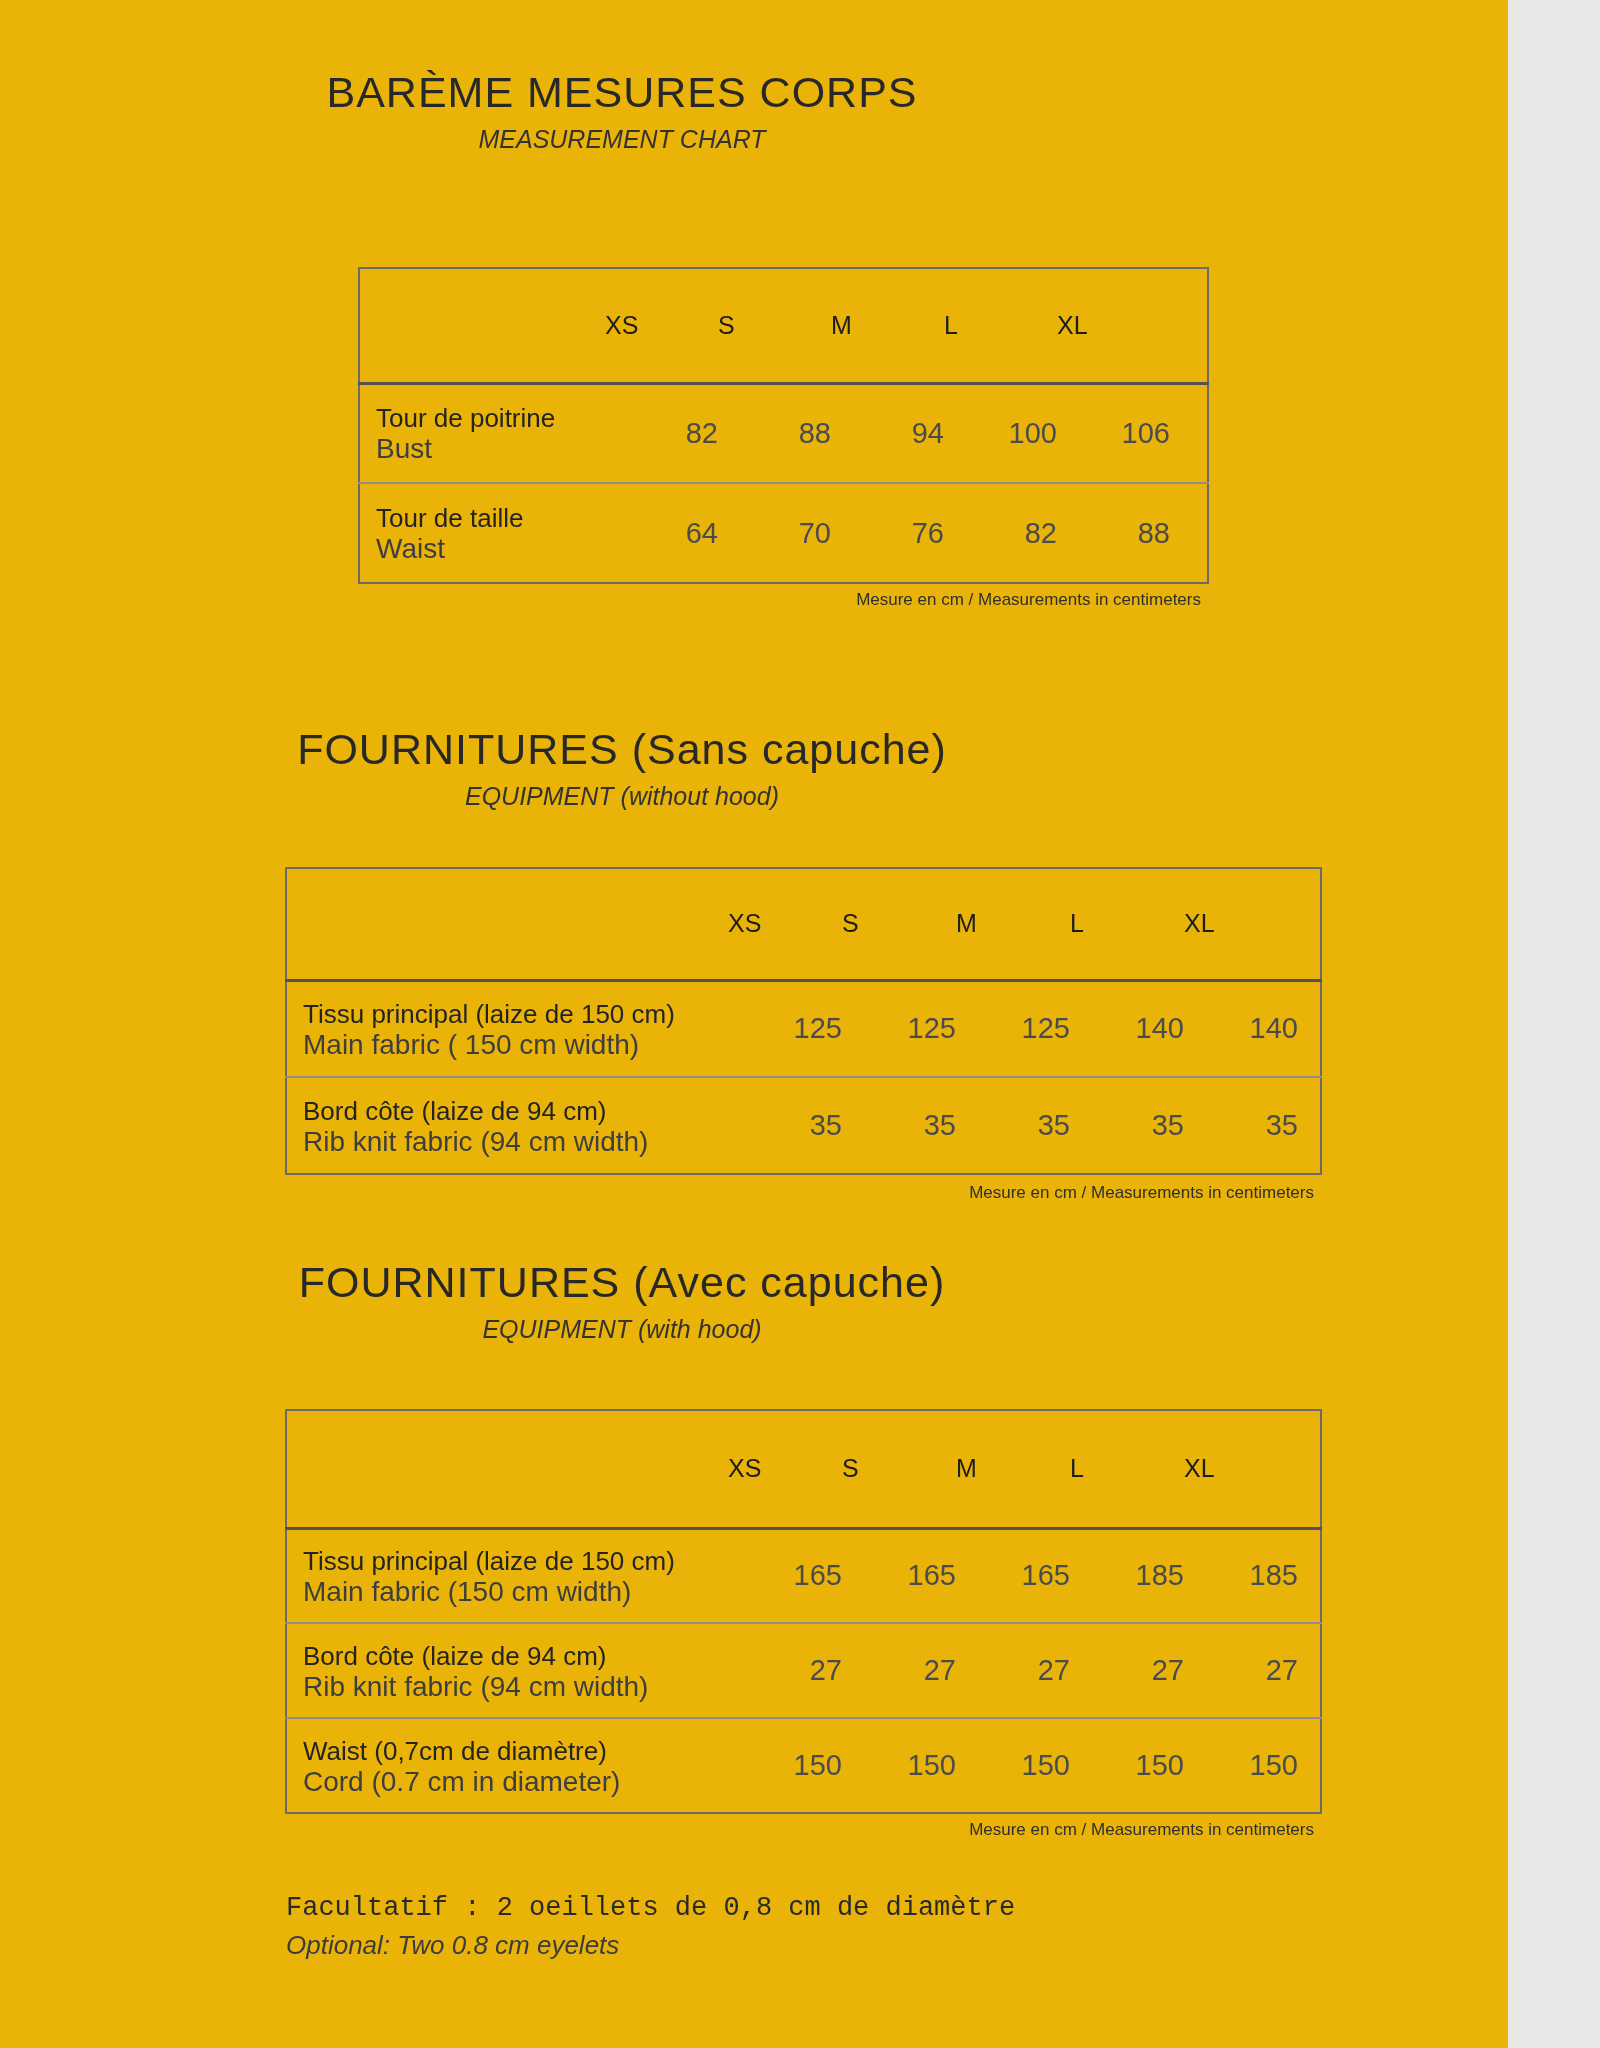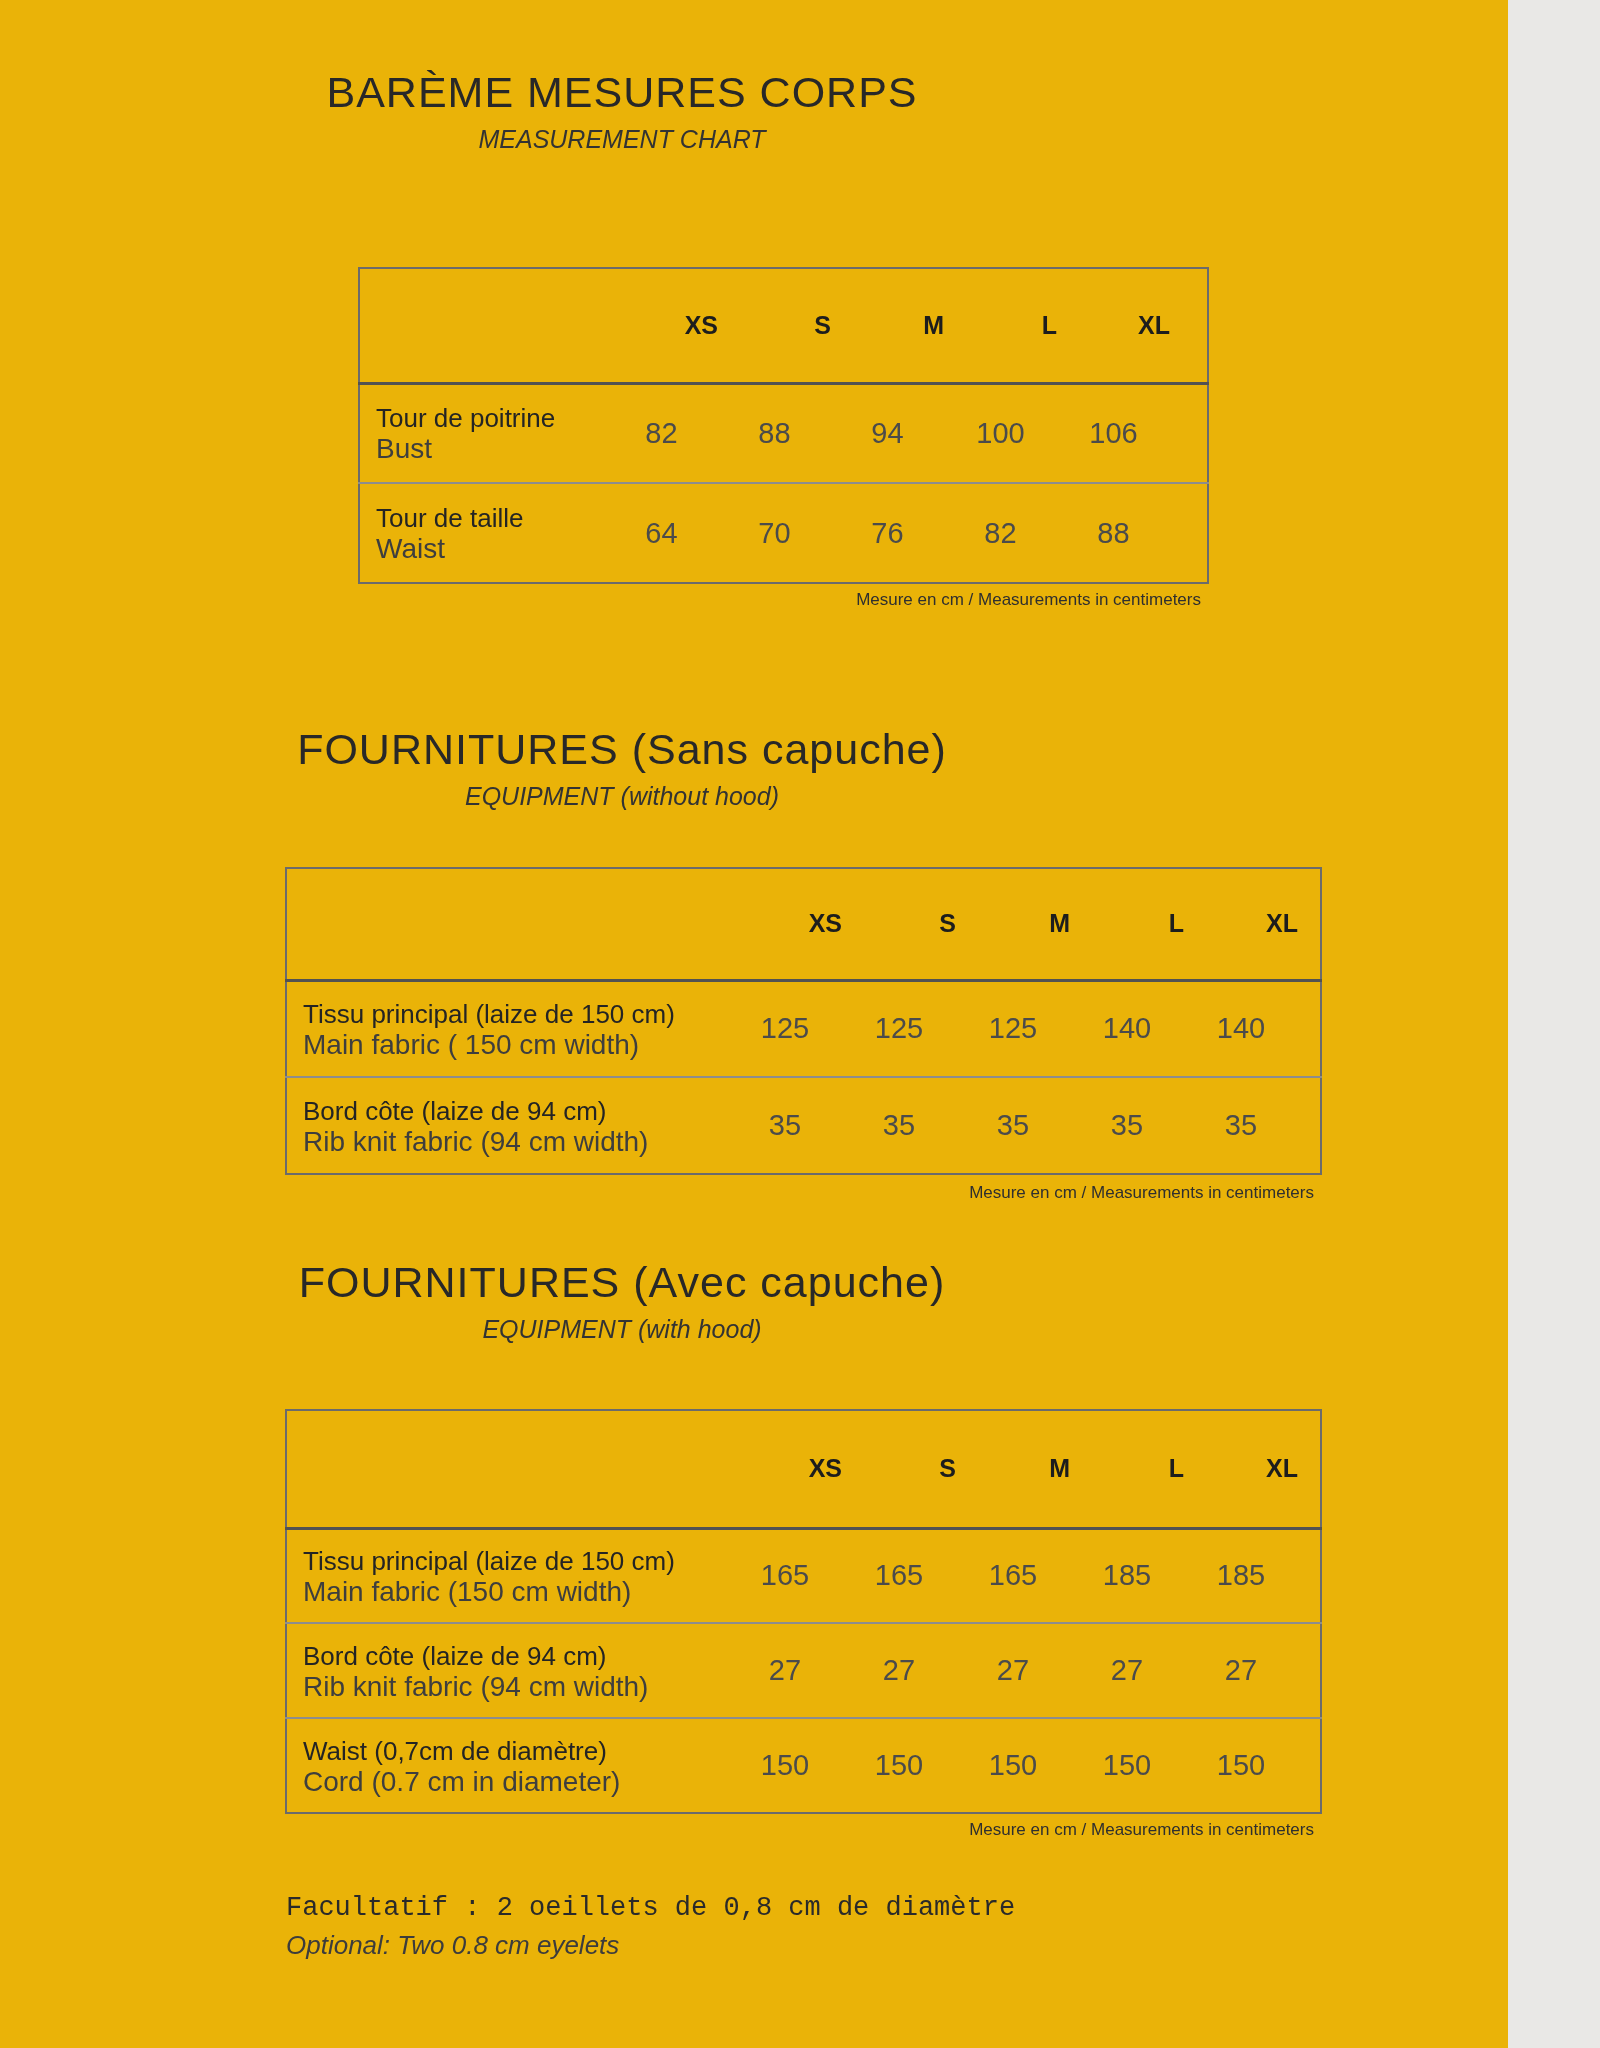--- a/index.html
+++ b/index.html
@@ -26,26 +26,26 @@
     font-style:italic; color:#333;
   }
   
   table.tbl {
     border-collapse:collapse; table-layout:fixed;
     border:2px solid #6b6b6b;
   }
   .tbl thead tr { border-bottom:3px solid #525252; }
   .tbl tbody tr + tr { border-top:2px solid #8d8d8d; }
   .tbl th {
-    font-size:25px; font-weight:bold; color:#1d1d1d;
-    text-align:right; vertical-align:middle;
+    font-size:25px; font-weight:normal; color:#1d1d1d;
+    text-align:left; vertical-align:middle;
   }
   .tbl td.val {
     font-size:29px; font-weight:400; color:#4b4b4b;
-    text-align:center; vertical-align:middle;
+    text-align:right; vertical-align:middle;
   }
   .tbl td.lbl { text-align:left; vertical-align:middle; padding-left:16px; }
   .lbl .fr { font-size:26px; color:#242424; line-height:32px; }
   .lbl .en { font-size:28px; color:#3e3e3e; line-height:30px; }
   .t1 { margin:114px 0 0 358px; width:849px; }
   .t1 col.c-lbl { width:246px; } .t1 col.c-d { width:113px; } .t1 col.c-sp { width:38px; }
   .t1 thead tr { height:115px; }
   .t1 tbody tr { height:100px;margin-left:35px; }
   .t23 { margin-left:285px; width:1035px; }
   .t23 col.c-lbl { width:442px; } .t23 col.c-d { width:114px; } .t23 col.c-sp { width:23px; }

